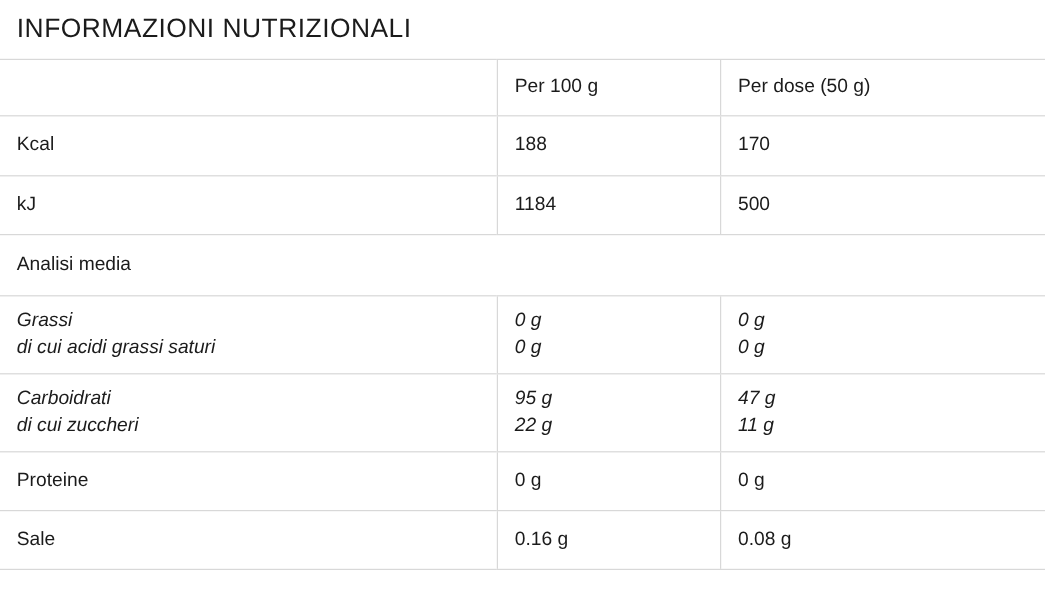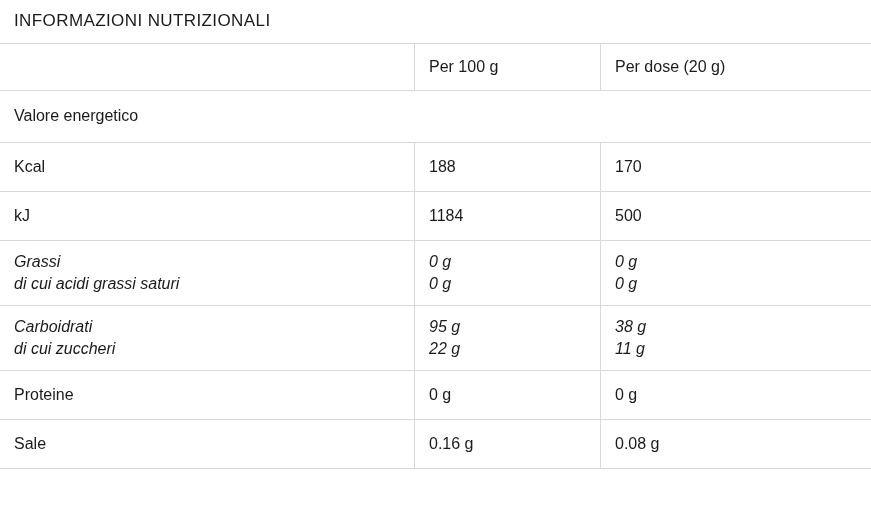--- a/index.html
+++ b/index.html
@@ -13,21 +13,21 @@
     font-family: "Liberation Sans", sans-serif;
     color: #1b1b1b;
     overflow: hidden;
   }
   .nutrition-panel {
     width: 871px;
     box-sizing: border-box;
     background: #ffffff;
   }
   .panel-title {
-    font-size: 17px;
+    font-size: 22px;
     letter-spacing: 0.4px;
     color: #1b1b1b;
     padding: 11px 0 12px 14px;
     line-height: 1.2;
   }
   table.nutrition-table {
     width: 871px;
     border-collapse: collapse;
     table-layout: fixed;
     font-size: 16px;
@@ -83,29 +83,24 @@
     </colgroup>
     <tbody>
       <tr class="row-header">
         <td>
           <div class="cell"></div>
         </td>
         <td>
           <div class="cell vline">Per 100 g</div>
         </td>
         <td>
-          <div class="cell vline">Per dose (20 g)</div>
+          <div class="cell vline">Per dose (50 g)</div>
         </td>
       </tr>
 
-      <tr class="row-section">
-        <td colspan="3">
-          <div class="cell">Valore energetico</div>
-        </td>
-      </tr>
 
       <tr>
         <td>
           <div class="cell">Kcal</div>
         </td>
         <td>
           <div class="cell vline">188</div>
         </td>
         <td>
           <div class="cell vline">170</div>
@@ -117,20 +112,25 @@
           <div class="cell">kJ</div>
         </td>
         <td>
           <div class="cell vline">1184</div>
         </td>
         <td>
           <div class="cell vline">500</div>
         </td>
       </tr>
 
+      <tr class="row-section">
+        <td colspan="3">
+          <div class="cell">Analisi media</div>
+        </td>
+      </tr>
 
       <tr class="row-multi">
         <td>
           <div class="cell">Grassi
 di cui acidi grassi saturi</div>
         </td>
         <td>
           <div class="cell vline">0 g
 0 g</div>
         </td>
@@ -143,21 +143,21 @@
       <tr class="row-multi">
         <td>
           <div class="cell">Carboidrati
 di cui zuccheri</div>
         </td>
         <td>
           <div class="cell vline">95 g
 22 g</div>
         </td>
         <td>
-          <div class="cell vline">38 g
+          <div class="cell vline">47 g
 11 g</div>
         </td>
       </tr>
 
       <tr>
         <td>
           <div class="cell">Proteine</div>
         </td>
         <td>
           <div class="cell vline">0 g</div>

